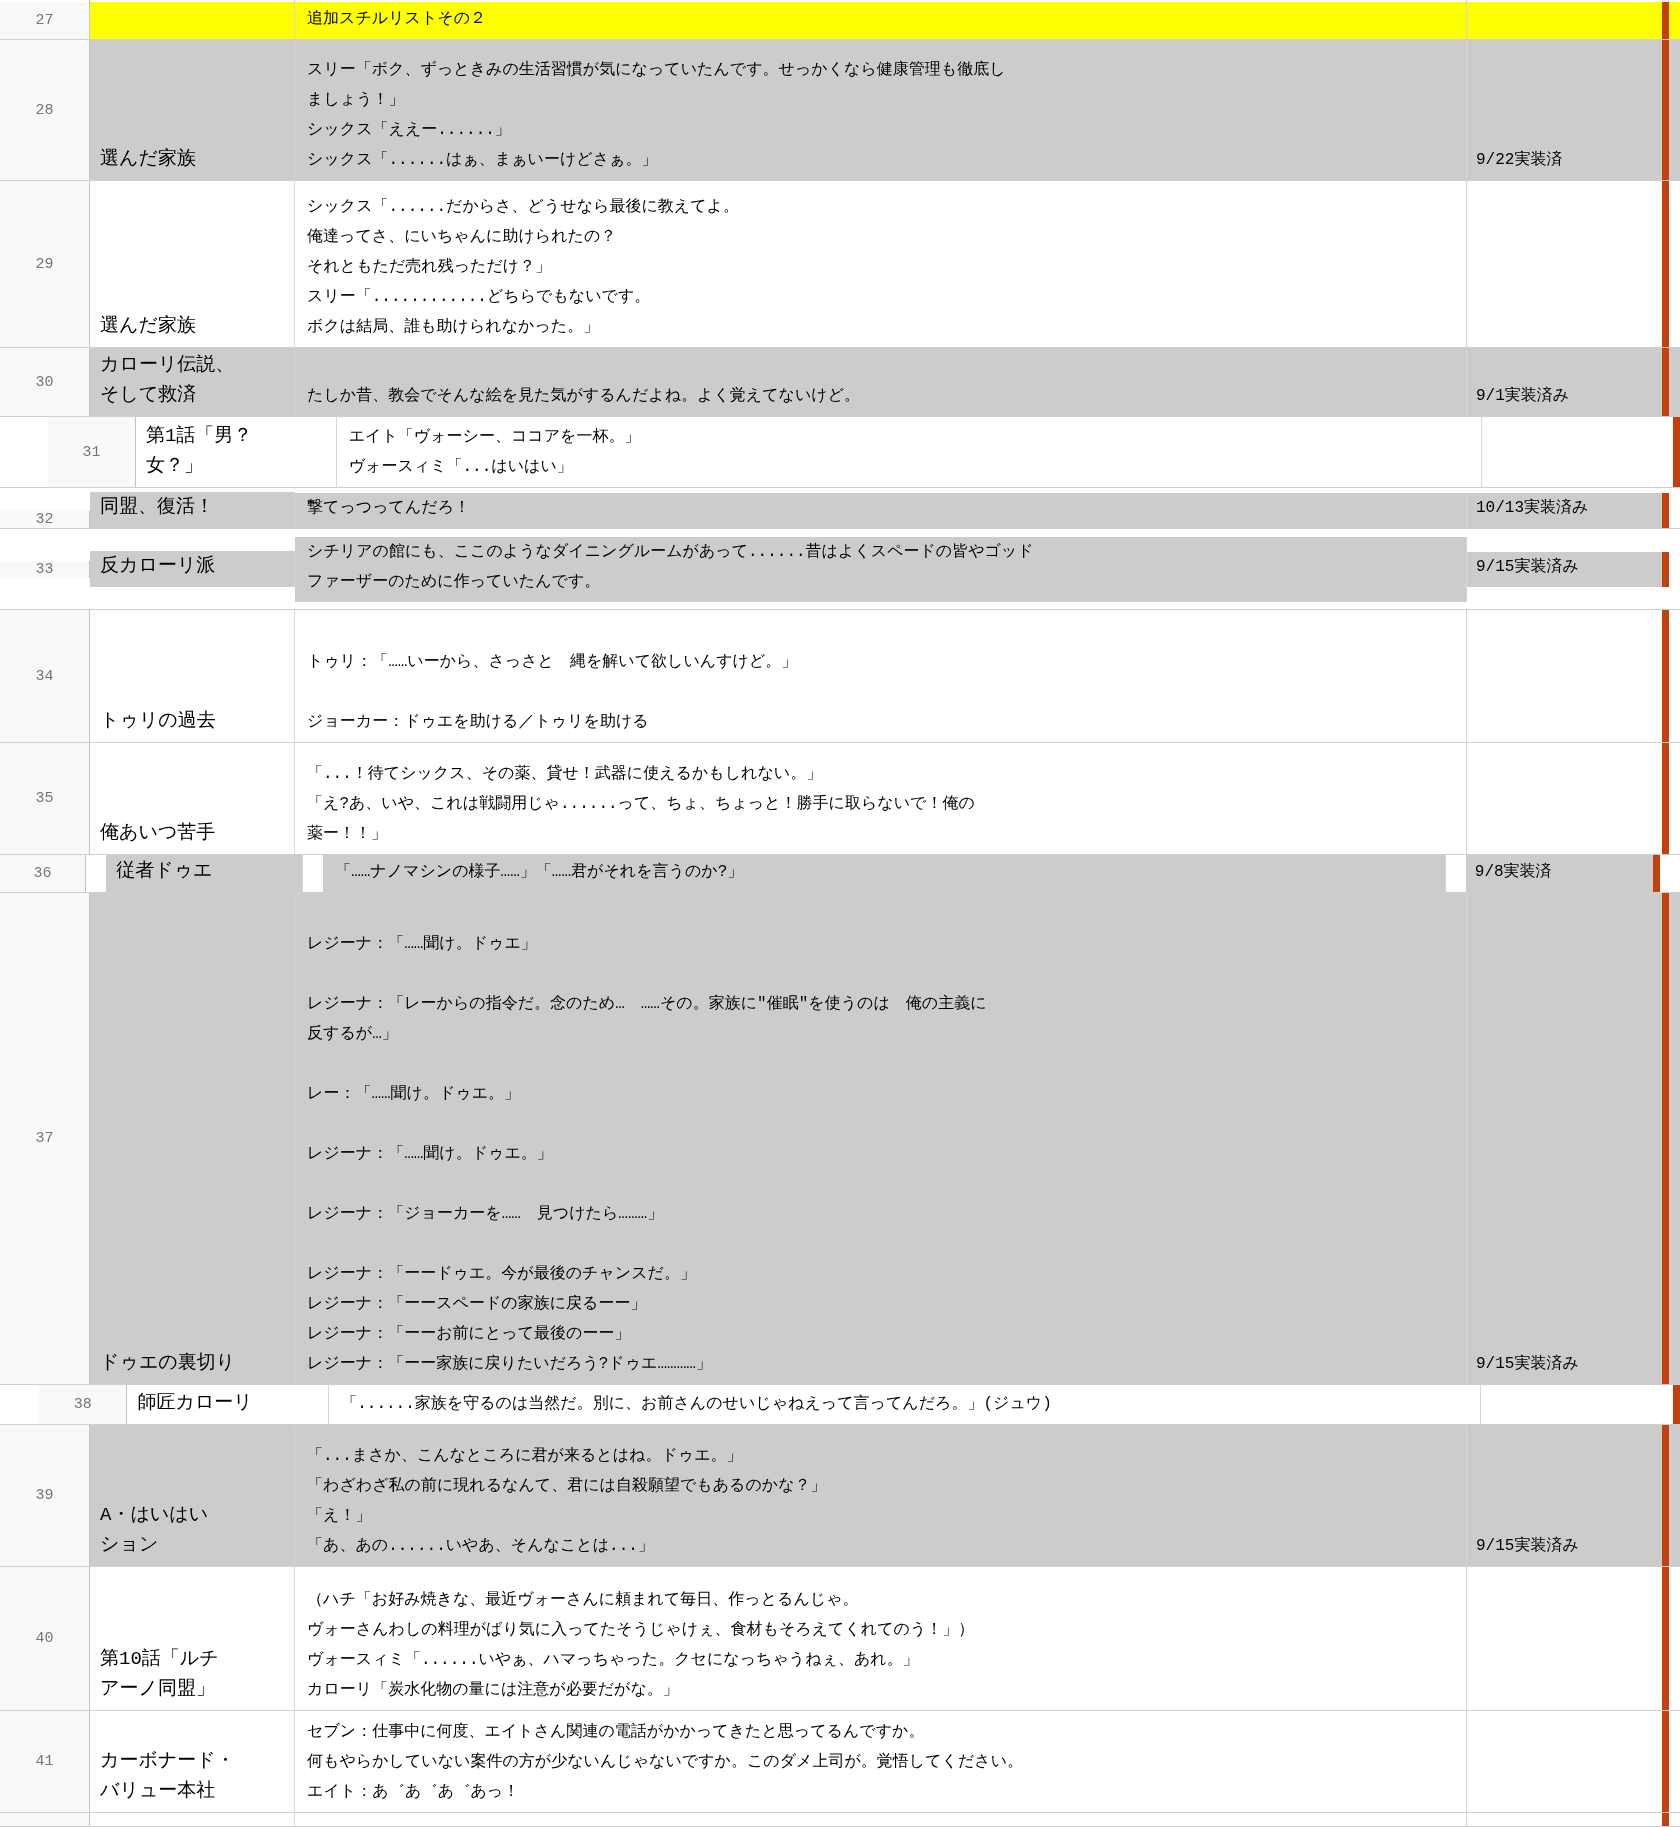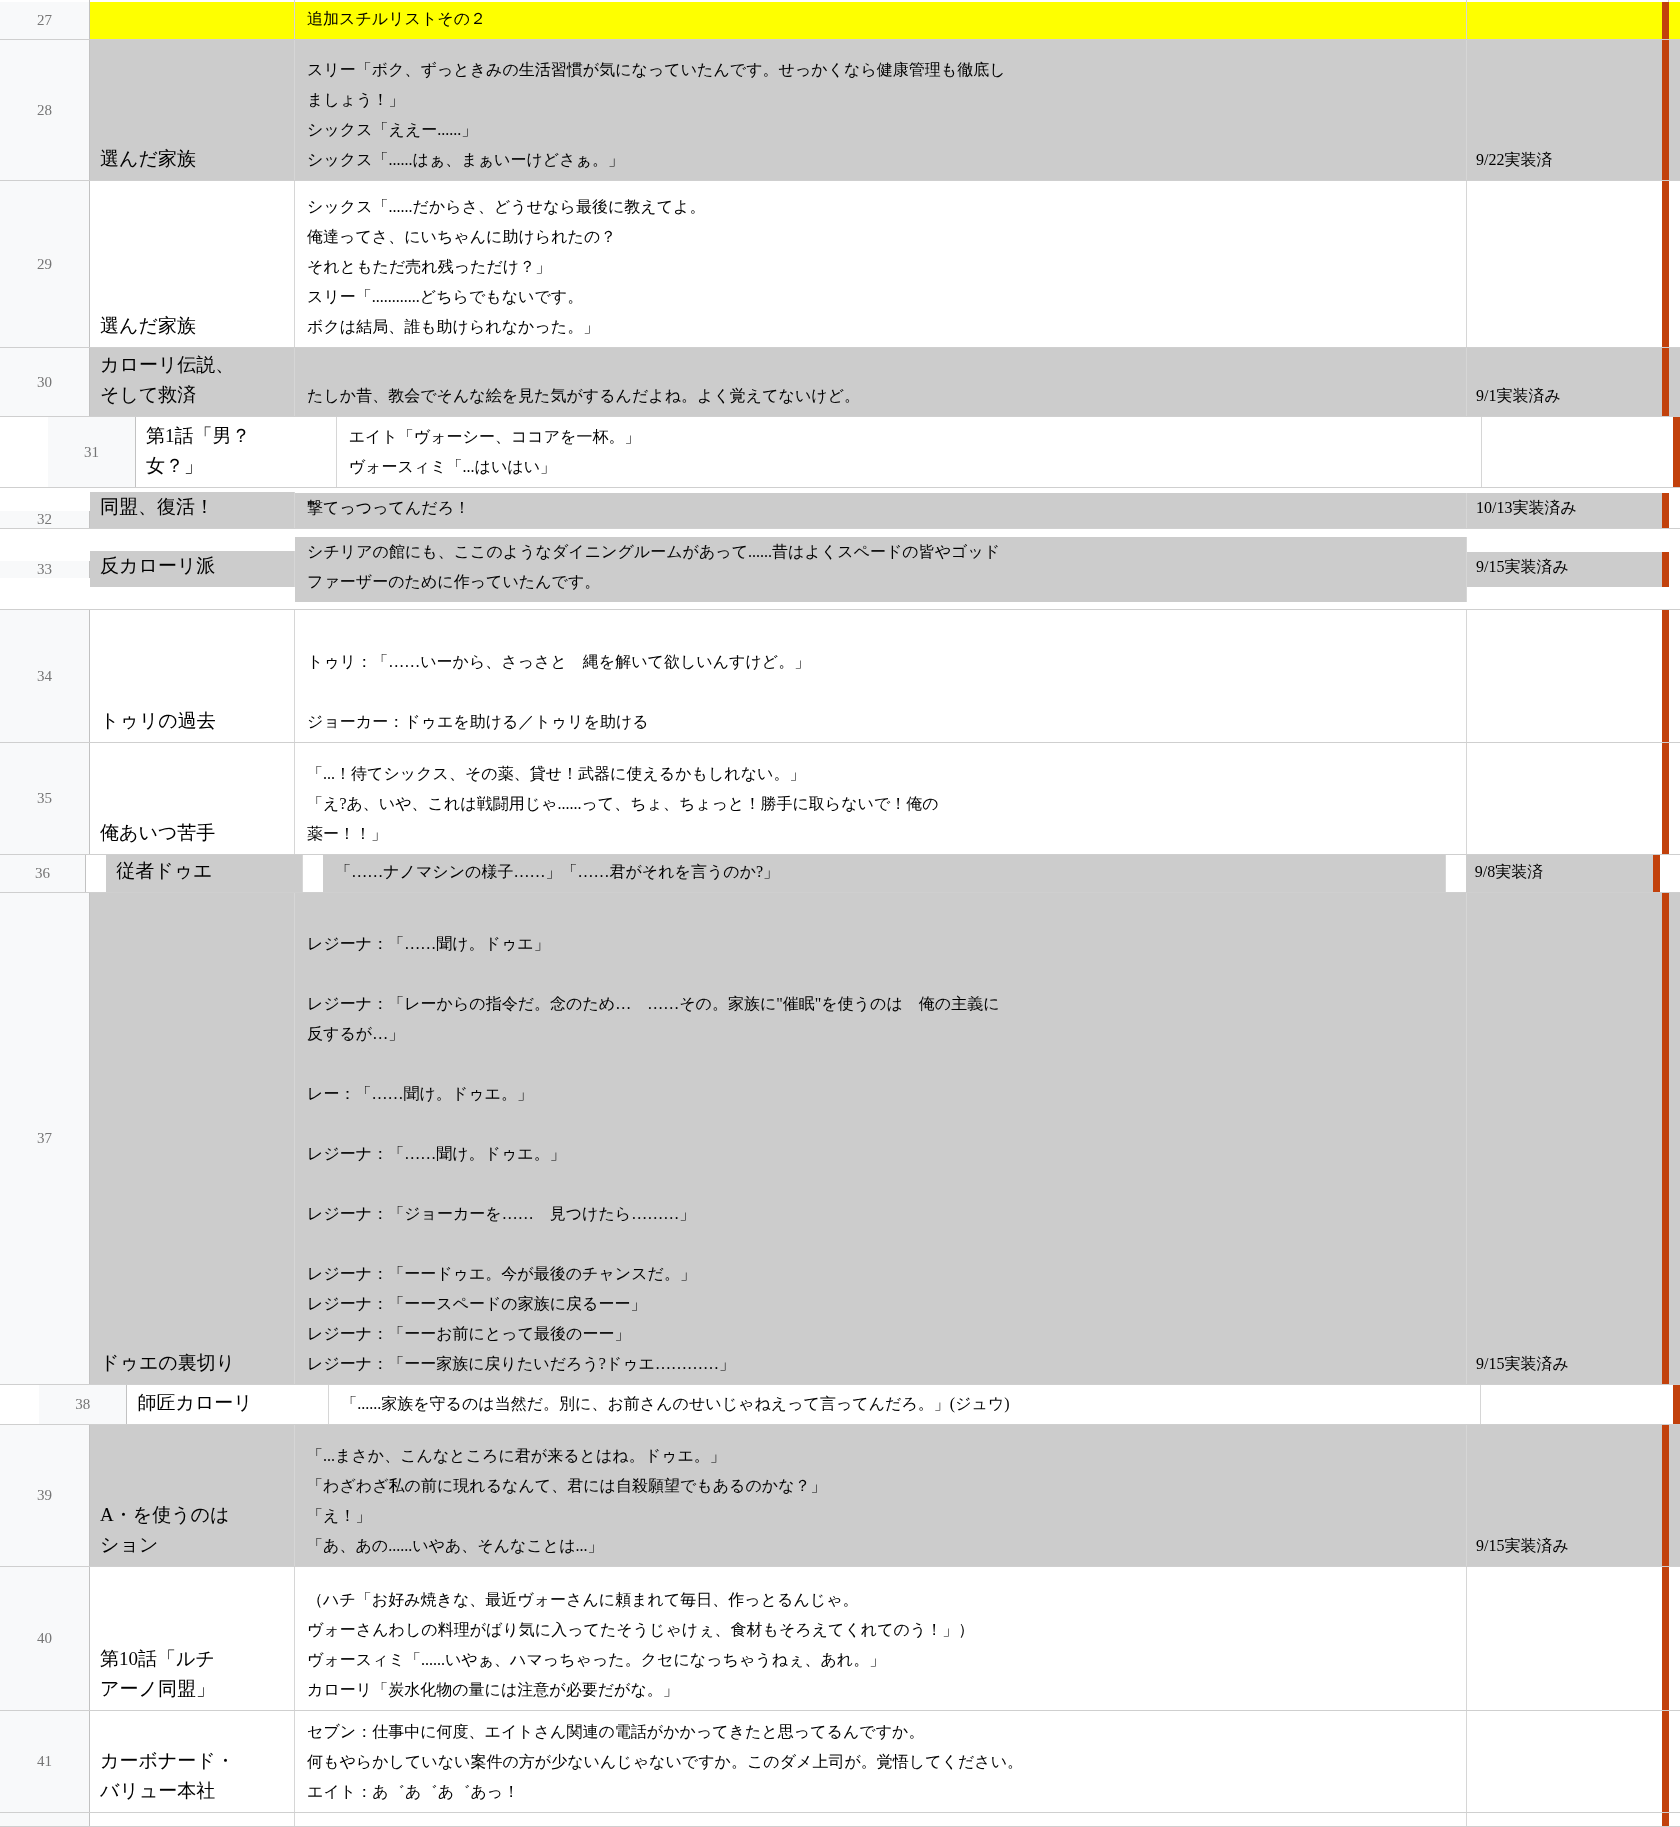--- a/index.html
+++ b/index.html
@@ -2,21 +2,21 @@
 <html><head>
 <meta charset="utf-8">
 <style>
   html,body{margin:0;padding:0;background:#ffffff;}
   *{box-sizing:border-box;}
   .sheet{
     position:relative;
     width:1680px;height:1827px;
     overflow:hidden;
     background:#fef9c3;
-    font-family:Liberation Serif, serif;
+    font-family:Liberation Mono, monospace;
     color:#000;
   }
   .spacer{display:flex;height:2px;background:#fff;}
   .spacer .sp-num{width:90px;border-right:1px solid #c2c2c2;}
   .spacer .sp-title{width:205px;border-right:1px solid #d6d6d6;}
   .spacer .sp-text{width:1172px;border-right:1px solid #d6d6d6;}
   .spacer .sp-status{width:202px;border-right:1px solid #d6d6d6;}
   .spacer .sp-sliver{flex:1;}
   .row{display:flex;border-bottom:1px solid #cfcfcf;background:#ffffff;}
   .cell{overflow:hidden;display:flex;flex-direction:column;justify-content:flex-end;}
@@ -166,21 +166,21 @@
       </div>
       <div class="row" style="height: 40px; padding-left: 39px;">
         <div class="cell num">38</div>
         <div class="cell title">師匠カローリ</div>
         <div class="cell text">「......家族を守るのは当然だ。別に、お前さんのせいじゃねえって言ってんだろ。」(ジュウ)</div>
         <div class="cell status"></div>
         <div class="cell sliver"></div>
       </div>
       <div class="row shaded" style="height: 142px;">
         <div class="cell num">39</div>
-        <div class="cell title">A・を使うのは
+        <div class="cell title">A・はいはい
 ション</div>
         <div class="cell text">「...まさか、こんなところに君が来るとはね。ドゥエ。」
 「わざわざ私の前に現れるなんて、君には自殺願望でもあるのかな？」
 「え！」
 「あ、あの......いやあ、そんなことは...」</div>
         <div class="cell status">9/15実装済み</div>
         <div class="cell sliver"></div>
       </div>
       <div class="row" style="height: 144px;">
         <div class="cell num">40</div>

